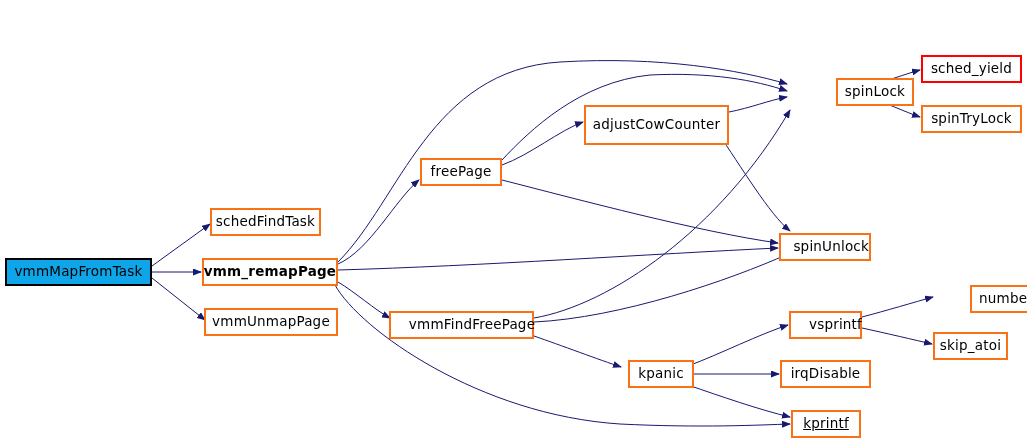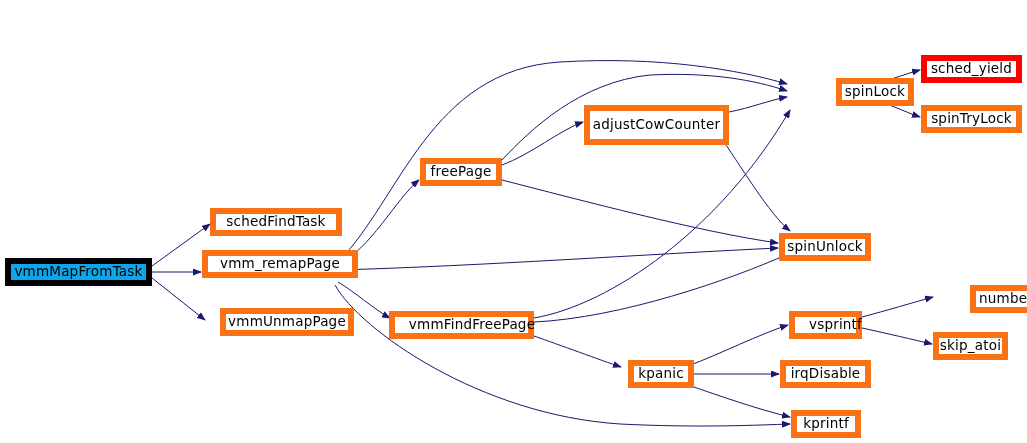--- a/index.html
+++ b/index.html
@@ -20,21 +20,21 @@
   #edge-layer {
     position: absolute;
     left: 0;
     top: 0;
     width: 1027px;
     height: 443px;
   }
   .node {
     position: absolute;
     box-sizing: border-box;
-    border: 6px solid #f97316;
+    border: 2px solid #f97316;
     background: #ffffff;
     color: #000000;
     font-size: 13.5px;
     line-height: 1;
     display: flex;
     align-items: center;
     justify-content: center;
     white-space: nowrap;
     letter-spacing: 0.2px;
   }
@@ -79,60 +79,60 @@
         <path d="M688,374 L779,374" fill="none" stroke="#191970" stroke-width="1" marker-end="url(#arrowhead)"></path>
         <path d="M688,385 C720,396 760,410 790,417" fill="none" stroke="#191970" stroke-width="1" marker-end="url(#arrowhead)"></path>
         <path d="M862,317 C885,311 915,302 933,297" fill="none" stroke="#191970" stroke-width="1" marker-end="url(#arrowhead)"></path>
         <path d="M862,328 C885,333 915,340 932,344" fill="none" stroke="#191970" stroke-width="1" marker-end="url(#arrowhead)"></path>
       </g>
   </svg>
   <div id="node-group">
       <div class="node highlight" style="left: 5px; top: 258px; width: 147px; height: 28px;">
         <span>vmmMapFromTask</span>
       </div>
-      <div class="node" style="left: 210px; top: 208px; width: 132px; height: 28px;">
+      <div class="node" style="left: 210px; top: 208px; width: 111px; height: 28px;">
         <span>schedFindTask</span>
       </div>
-      <div class="node" style="left: 202px; top: 250px; width: 156px; height: 28px;">
+      <div class="node" style="left: 202px; top: 258px; width: 136px; height: 28px; font-weight: bold;">
         <span>vmm_remapPage</span>
       </div>
-      <div class="node" style="left: 220px; top: 308px; width: 134px; height: 28px; text-align: center;">
+      <div class="node" style="left: 204px; top: 308px; width: 134px; height: 28px; text-align: center;">
         <span>vmmUnmapPage</span>
       </div>
       <div class="node" style="left: 420px; top: 158px; width: 82px; height: 28px;">
         <span>freePage</span>
       </div>
       <div class="node" style="left: 584px; top: 105px; width: 145px; height: 40px;">
         <span>adjustCowCounter</span>
       </div>
       <div class="node" style="left: 389px; top: 311px; width: 145px; height: 28px; padding-left: 21px;">
         <span>vmmFindFreePage</span>
       </div>
       <div class="node" style="left: 788px; top: 78px; width: 78px; height: 28px; margin-left: 48px;">
         <span>spinLock</span>
       </div>
       <div class="node alert" style="left: 921px; top: 55px; width: 101px; height: 28px;">
         <span>sched_yield</span>
       </div>
       <div class="node" style="left: 921px; top: 105px; width: 101px; height: 28px;">
         <span>spinTryLock</span>
       </div>
-      <div class="node" style="left: 779px; top: 233px; width: 92px; height: 28px;">
+      <div class="node" style="left: 779px; top: 233px; width: 92px; height: 28px; justify-content: flex-end;">
         <span>spinUnlock</span>
       </div>
       <div class="node" style="left: 622px; top: 360px; width: 66px; height: 28px; margin-left: 6px;">
         <span>kpanic</span>
       </div>
       <div class="node" style="left: 789px; top: 311px; width: 73px; height: 28px; padding-left: 20px;">
         <span>vsprintf</span>
       </div>
       <div class="node" style="left: 780px; top: 360px; width: 91px; height: 28px;">
         <span>irqDisable</span>
       </div>
-      <div class="node" style="left: 791px; top: 410px; width: 70px; height: 28px;">
+      <div class="node" style="left: 791px; top: 410px; width: 70px; height: 28px; text-decoration: underline;">
         <span>kprintf</span>
       </div>
       <div class="node" style="left: 934px; top: 285px; width: 72px; height: 28px; margin-left: 36px;">
         <span>number</span>
       </div>
       <div class="node" style="left: 933px; top: 332px; width: 75px; height: 28px;">
         <span>skip_atoi</span>
       </div>
     </div>
 </div>

